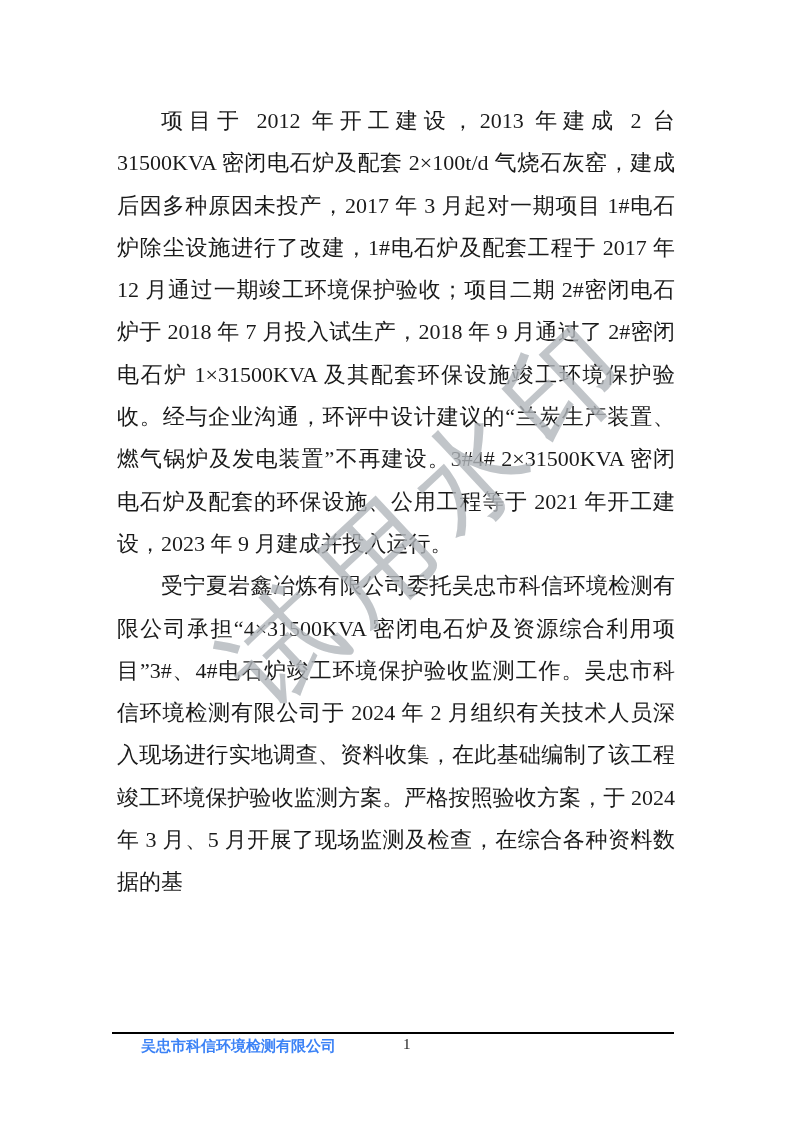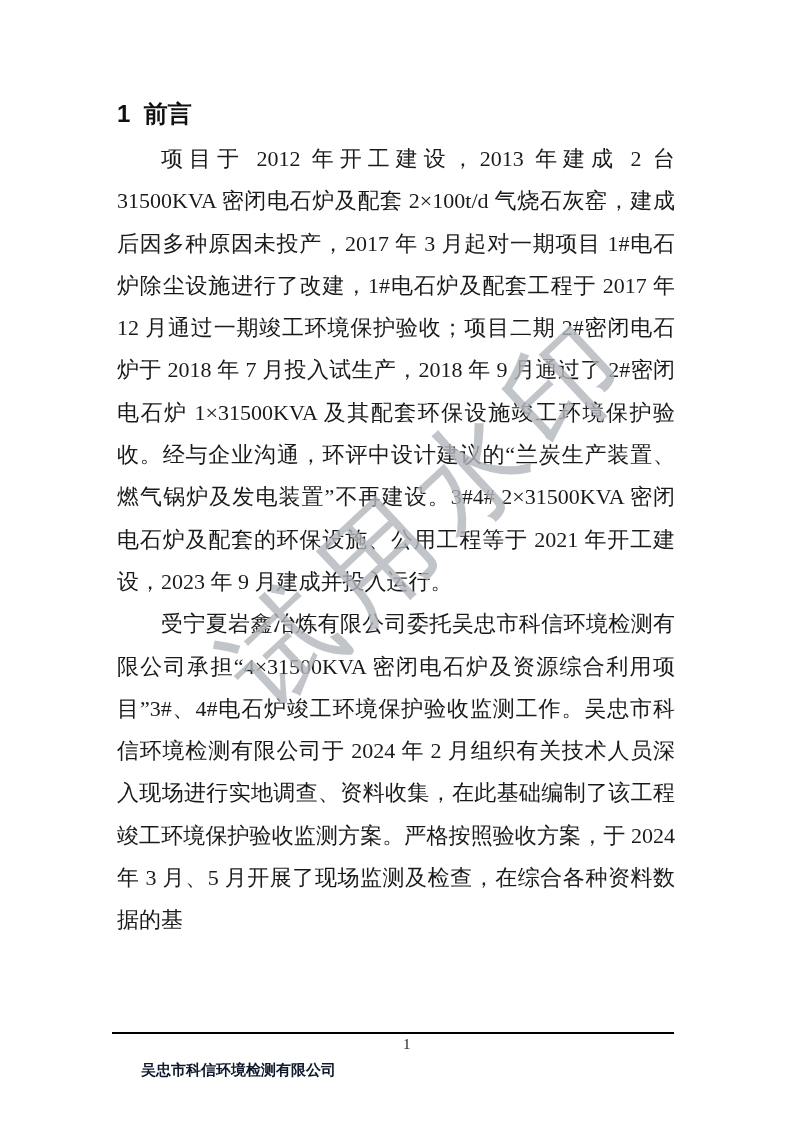--- a/index.html
+++ b/index.html
@@ -61,38 +61,36 @@
     width: 562px;
     border-top: 2px solid #000000;
   }
   .footer-company {
     position: absolute;
     left: 141px;
     top: 1037px;
     font-family: Liberation Sans, sans-serif;
     font-size: 15px;
     font-weight: bold;
-    color: #0f172a;
-    margin-top: 24px;
+    color: #3b82f6;
   }
   .footer-page {
     position: absolute;
     left: 403px;
     top: 1036px;
     font-size: 15px;
     color: #222222;
   }
 </style>
 </head>
 <body>
 
 <div class="page">
 
   <div class="content">
-    <h1 class="heading">1  前言</h1>
 
 
     <p class="para">项目于 2012 年开工建设，2013 年建成 2 台 31500KVA 密闭电石炉及配套 2×100t/d 气烧石灰窑，建成后因多种原因未投产，2017 年 3 月起对一期项目 1#电石炉除尘设施进行了改建，1#电石炉及配套工程于 2017 年 12 月通过一期竣工环境保护验收；项目二期 2#密闭电石炉于 2018 年 7 月投入试生产，2018 年 9 月通过了 2#密闭电石炉 1×31500KVA 及其配套环保设施竣工环境保护验收。经与企业沟通，环评中设计建议的“兰炭生产装置、燃气锅炉及发电装置”不再建设。3#4# 2×31500KVA 密闭电石炉及配套的环保设施、公用工程等于 2021 年开工建设，2023 年 9 月建成并投入运行。</p>
 
     <p class="para">受宁夏岩鑫冶炼有限公司委托吴忠市科信环境检测有限公司承担“4×31500KVA 密闭电石炉及资源综合利用项目”3#、4#电石炉竣工环境保护验收监测工作。吴忠市科信环境检测有限公司于 2024 年 2 月组织有关技术人员深入现场进行实地调查、资料收集，在此基础编制了该工程竣工环境保护验收监测方案。严格按照验收方案，于 2024 年 3 月、5 月开展了现场监测及检查，在综合各种资料数据的基</p>
   </div>
 
   <div class="watermark">试用水印</div>
 
   <div class="footer-rule"></div>

